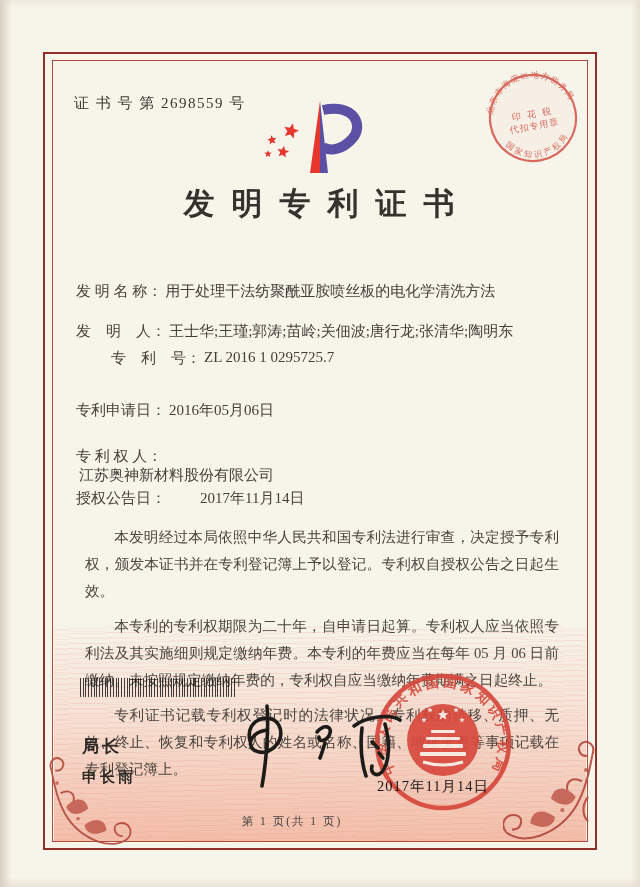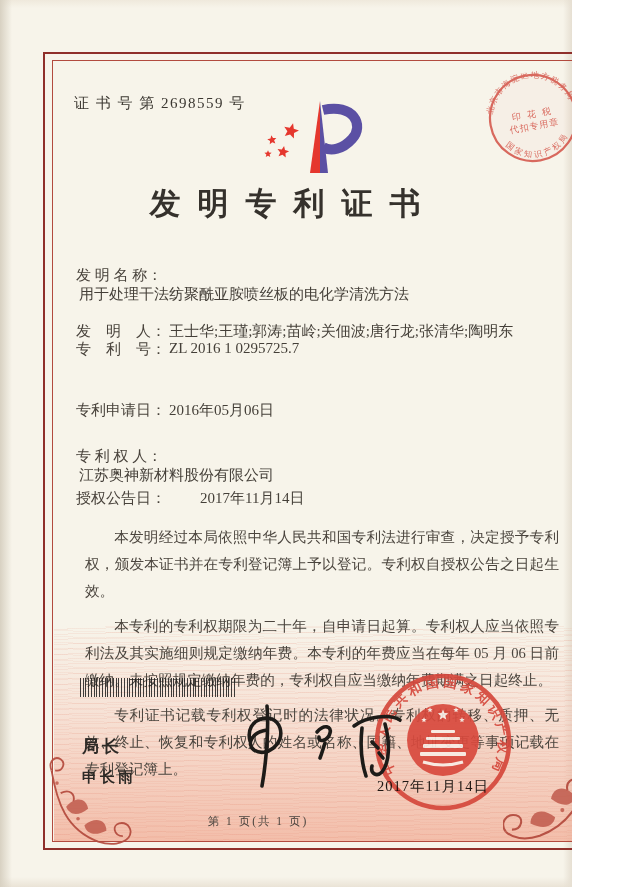--- a/index.html
+++ b/index.html
@@ -1,17 +1,17 @@
 <!DOCTYPE html>
 <html><head>
 <meta charset="utf-8">
 <style>
   html,body{margin:0;padding:0;}
   .page{
-    position:relative; width:572px; height:887px; overflow:hidden;
+    position:relative; width:640px; height:887px; overflow:hidden;
     background:
       linear-gradient(90deg,#d8d1c2 0,rgba(216,209,194,0) 12px),
       linear-gradient(270deg,#e6dfd2 0,rgba(230,223,210,0) 9px),
       linear-gradient(0deg,#eae3d6 0,rgba(234,227,214,0) 10px),
       linear-gradient(180deg,#efe9dc 0,rgba(239,233,220,0) 8px),
       #f7f4ea;
     font-family:"Liberation Serif","DejaVu Serif",serif;
     color:#3f3a34;
   }
   .frame-outer{position:absolute;left:43px;top:52px;width:554px;height:798px;
@@ -22,21 +22,21 @@
     background:linear-gradient(to bottom,rgba(246,199,184,0) 0%,rgba(246,199,184,.40) 40%,rgba(242,178,156,.82) 100%);}
   .pink-zone::before{content:"";position:absolute;inset:0;
     background:repeating-linear-gradient(-1.5deg,rgba(224,118,94,.10) 0 1px,transparent 1px 5px);}
   .pink-zone::after{content:"";position:absolute;inset:0;
     background:repeating-linear-gradient(1.8deg,rgba(224,118,94,.08) 0 1px,transparent 1px 6px);}
   .cert-no{position:absolute;left:74px;top:94px;font-size:15px;letter-spacing:1.5px;color:#3b3731;z-index:4;}
   .title{position:absolute;left:0;right:0;top:183px;text-align:center;font-size:31px;font-weight:600;
     letter-spacing:17px;padding-left:15px;color:#35312c;z-index:4;}
   .field{position:absolute;left:76px;display:flex;font-size:15px;color:#48423b;z-index:4;white-space:nowrap;}
   .field .val{margin-left:3px;color:#443f38;}
-  .f0{top:266px;flex-direction:column;} .f1{top:322px;} .f2{top:340px;} .f3{top:401px;} .f4{top:447px;flex-direction:column;} .f5{top:489px;gap:31px;}
+  .f0{top:282px;} .f1{top:322px;} .f2{top:349px;margin-left:35px;} .f3{top:401px;} .f4{top:447px;flex-direction:column;} .f5{top:489px;gap:31px;}
   .body-text{position:absolute;left:77px;top:516px;width:490px;z-index:4;}
   .body-text p{margin:8px;text-indent:2em;text-align:justify;font-size:14.6px;line-height:27px;color:#4b453e;}
   .barcode{position:absolute;left:80px;top:678px;width:157px;height:19px;z-index:4;opacity:.85;
     background:repeating-linear-gradient(90deg,#1d1d1d 0 1.3px,transparent 1.3px 2.6px,#1d1d1d 2.6px 4.2px,transparent 4.2px 5.2px,#1d1d1d 5.2px 5.9px,transparent 5.9px 8.3px,#1d1d1d 8.3px 9.1px,transparent 9.1px 11px);}
   .director-title{position:absolute;left:82px;top:735px;font-family:"Liberation Sans","DejaVu Sans",sans-serif;
     font-weight:700;font-size:17px;letter-spacing:3px;color:#2d2a26;z-index:5;}
   .director-name{position:absolute;left:82px;top:768px;font-family:"Liberation Sans","DejaVu Sans",sans-serif;
     font-weight:700;font-size:15px;letter-spacing:3px;color:#2d2a26;z-index:5;}
   .signature-svg{position:absolute;left:222px;top:698px;z-index:5;}
   .seal-svg{position:absolute;left:372px;top:671px;z-index:4;opacity:.92;}

